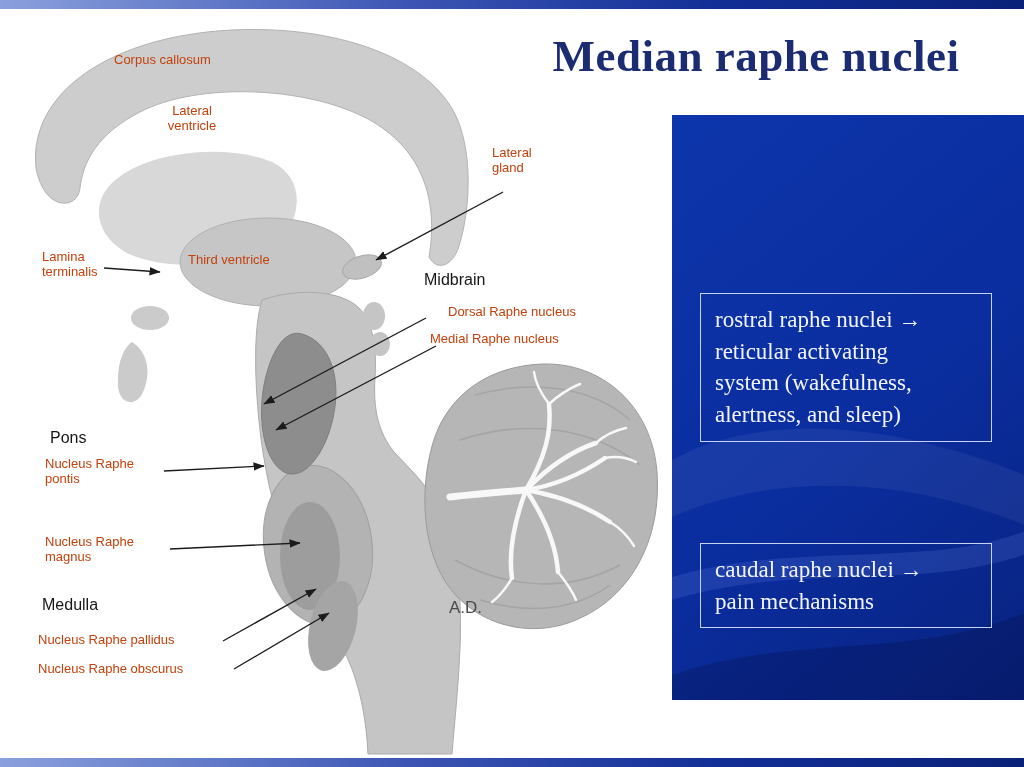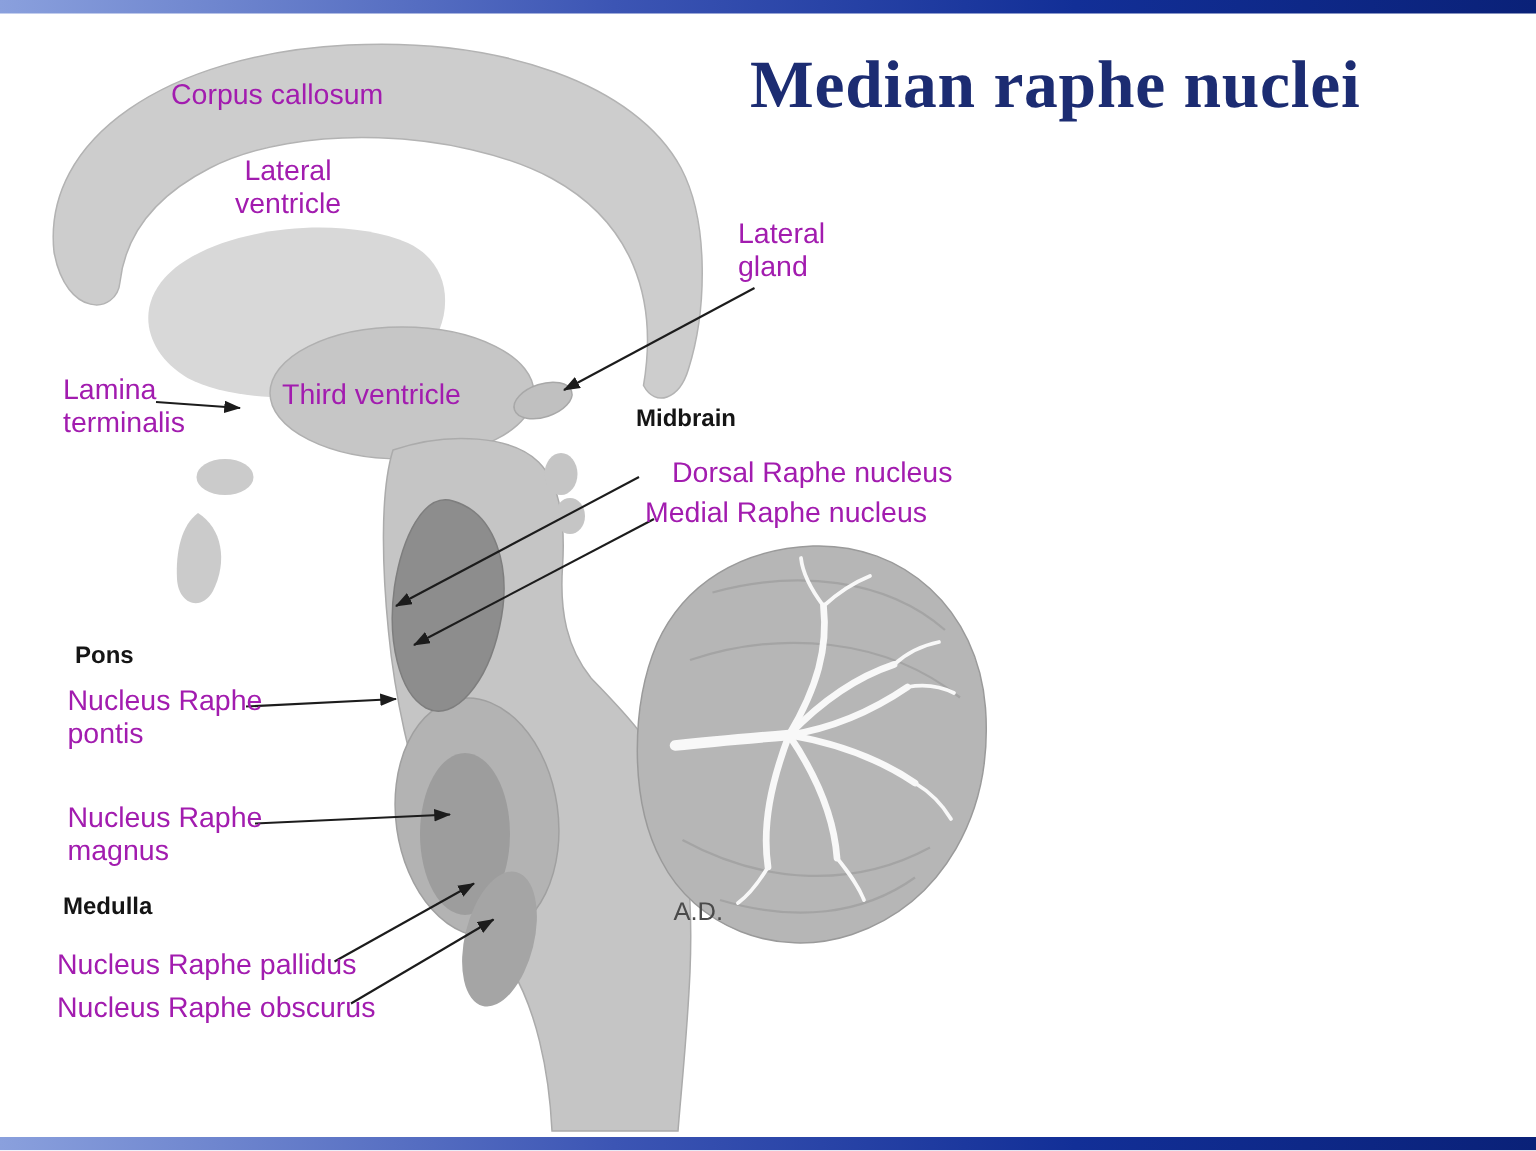--- a/index.html
+++ b/index.html
@@ -8,42 +8,42 @@
     background:#ffffff; font-family:"Liberation Sans", sans-serif;
   }
   .strip {
     position:absolute; left:0; width:1024px; height:9px;
     background:linear-gradient(90deg,#8aa0dd 0%, #3c55b4 40%, #122f97 70%, #0a2178 100%);
   }
   .strip.top { top:0; }
   .strip.bottom { bottom:0; }
   .title {
     position:absolute; left:500px; top:30px; width:512px;
-    font-family:"Liberation Serif", serif;
+    text-align:center; font-family:"Liberation Serif", serif;
     font-weight:bold; font-size:45px; color:#1c2c72; letter-spacing:0.5px;
   }
   .panel {
     position:absolute; left:672px; top:115px; width:352px; height:585px;
     background:linear-gradient(140deg,#0d35ab 0%, #0a2d9e 55%, #08227f 100%);
   }
   .panel-swoosh { position:absolute; left:0; top:0; }
   .infobox {
     position:absolute; left:28px; width:262px;
     border:1px solid #c7d2ef; padding:10px 14px;
     font-family:"Liberation Serif", serif; font-size:23px; line-height:1.38;
     color:#f2f4ff; white-space:pre-line;
   }
   #box1 { top:178px; }
   #box2 { top:428px; }
   .diagram { position:absolute; left:0; top:9px; width:672px; height:750px; }
   .dlabel {
-    position:absolute; color:#a21caf; font-size:19px; line-height:1.15;
+    position:absolute; color:#c2410c; font-size:13px; line-height:1.15;
     white-space:pre-line;
   }
-  .dlabel.bold { font-weight:bold; color:#151515; font-size:16px; }
+  .dlabel.bold { font-weight:normal; color:#151515; font-size:16px; }
   .dlabel.centered { text-align:center; }
   .dlabel.sig { font-size:17px; color:#4a4a4a; }
 </style>
 </head>
 <body>
 
 <div class="slide">
 
   <div class="strip top"></div>
   <div class="strip bottom"></div>
@@ -138,14 +138,28 @@
     <div class="dlabel" style="left:45px; top:448px;">Nucleus Raphe
 pontis</div>
     <div class="dlabel" style="left:45px; top:526px;">Nucleus Raphe
 magnus</div>
     <div class="dlabel bold" style="left:42px; top:587px;">Medulla</div>
     <div class="dlabel" style="left:38px; top:624px;">Nucleus Raphe pallidus</div>
     <div class="dlabel" style="left:38px; top:653px;">Nucleus Raphe obscurus</div>
     <div class="dlabel sig" style="left:449px; top:589px;">A.D.</div>
   </div>
 
+  <div class="panel">
+    <svg class="panel-swoosh" width="352" height="585" viewBox="0 0 352 585">
+      <path d="M 0,345 C 80,300 210,302 352,360 L 352,410 C 220,356 90,362 0,402 Z" fill="rgba(255,255,255,0.06)"></path>
+      <path d="M -20,480 C 120,430 260,472 372,420" stroke="rgba(140,170,255,0.15)" stroke-width="22" fill="none"></path>
+      <path d="M 0,560 C 120,518 240,545 352,498 L 352,585 L 0,585 Z" fill="rgba(0,0,30,0.18)"></path>
+    </svg>
+
+    <div class="infobox" id="box1">rostral raphe nuclei →
+reticular activating
+system (wakefulness,
+alertness, and sleep)</div>
+    <div class="infobox" id="box2">caudal raphe nuclei →
+pain mechanisms</div>
+  </div>
 
 </div>
 
 </body></html>

